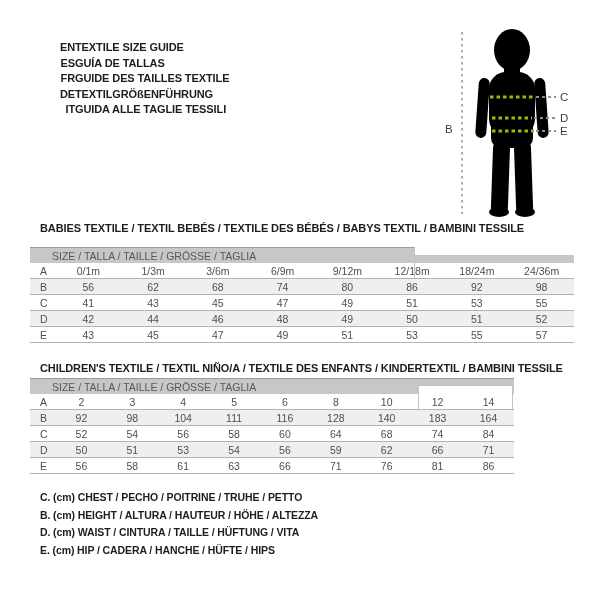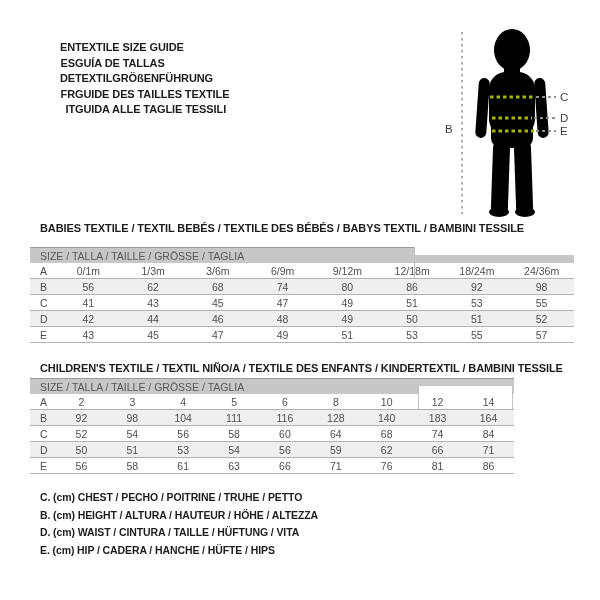--- a/index.html
+++ b/index.html
@@ -12,21 +12,21 @@
   .lang-row{display:flex;height:15.5px;line-height:15.5px;}
   .lang-code{width:35px;text-align:right;}
   
   .figure{position:absolute;left:437px;top:18px;width:150px;height:215px;}
   
   .tblock{position:absolute;left:30px;}
   .babies{top:222px;width:544px;height:122px;}
   .children{top:362px;width:484px;height:113px;}
   .tbl-title{position:absolute;left:10px;top:0;font-size:11px;font-weight:700;letter-spacing:-0.1px;white-space:nowrap;}
   .sizebar{position:absolute;left:0;right:0;height:16px;line-height:16px;background:#c7c7c7;
-           color:#585858;font-size:10.5px;padding-left:10px;box-sizing:border-box;
+           color:#585858;font-size:10.5px;padding-left:22px;box-sizing:border-box;
            border-top:1px solid #9a9a9a;}
   .babies .sizebar{top:25px;}
   .children .sizebar{top:16px;}
   .sizetable{position:absolute;left:0;width:100%;border-collapse:collapse;table-layout:fixed;
              font-size:10.5px;color:#4f4f4f;}
   .babies .sizetable{top:41px;}
   .children .sizetable{top:32px;}
   .sizetable td{height:15px;padding:0;text-align:center;border-bottom:1px solid #b3b3b3;
                 white-space:nowrap;overflow:hidden;}
   .sizetable td.rowlabel{width:26px;text-align:left;padding-left:10px;box-sizing:border-box;}
@@ -50,26 +50,26 @@
   <div class="langs">
     <div class="lang-row">
       <span class="lang-code">EN</span>
       <span class="lang-title">TEXTILE SIZE GUIDE</span>
     </div>
     <div class="lang-row">
       <span class="lang-code">ES</span>
       <span class="lang-title">GUÍA DE TALLAS</span>
     </div>
     <div class="lang-row">
+      <span class="lang-code">FR</span>
+      <span class="lang-title">GUIDE DES TAILLES TEXTILE</span>
+    </div>
+    <div class="lang-row">
       <span class="lang-code">DE</span>
       <span class="lang-title">TEXTILGRÖßENFÜHRUNG</span>
-    </div>
-    <div class="lang-row">
-      <span class="lang-code">FR</span>
-      <span class="lang-title">GUIDE DES TAILLES TEXTILE</span>
     </div>
     <div class="lang-row">
       <span class="lang-code">IT</span>
       <span class="lang-title">GUIDA ALLE TAGLIE TESSILI</span>
     </div>
   </div>
 
   <svg class="figure" viewBox="0 0 150 215">
 
     <line x1="25" y1="14" x2="25" y2="196" stroke="#9a9a9a" stroke-width="1.6" stroke-dasharray="2.5 3.5"></line>

